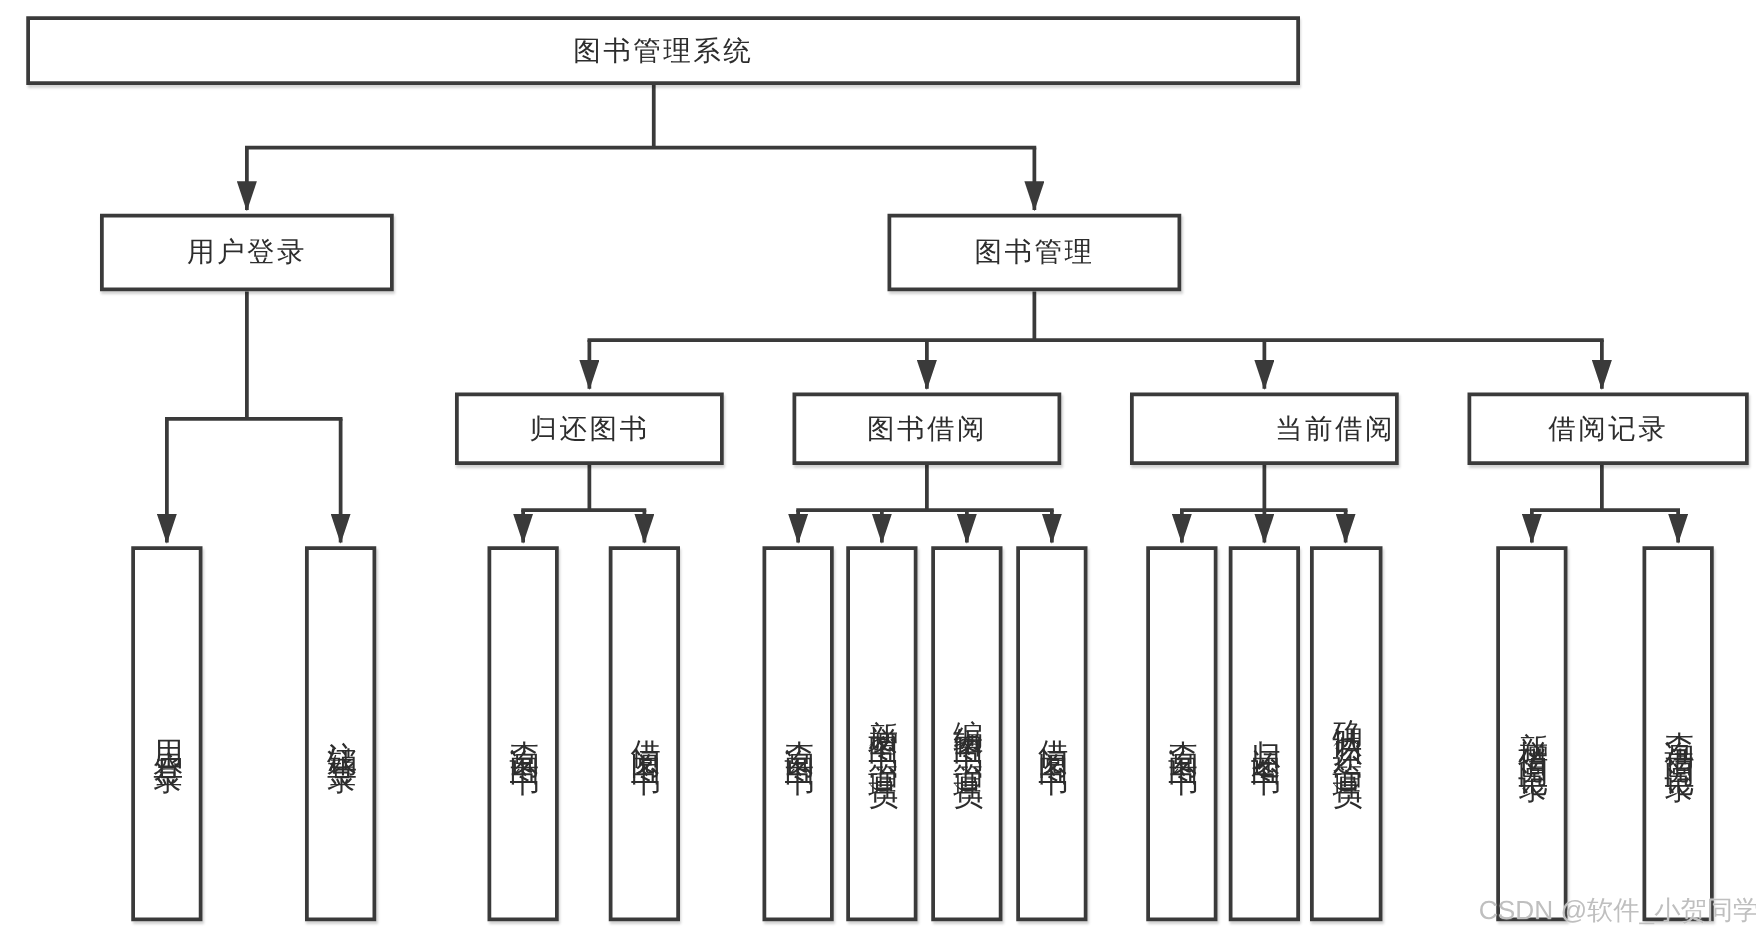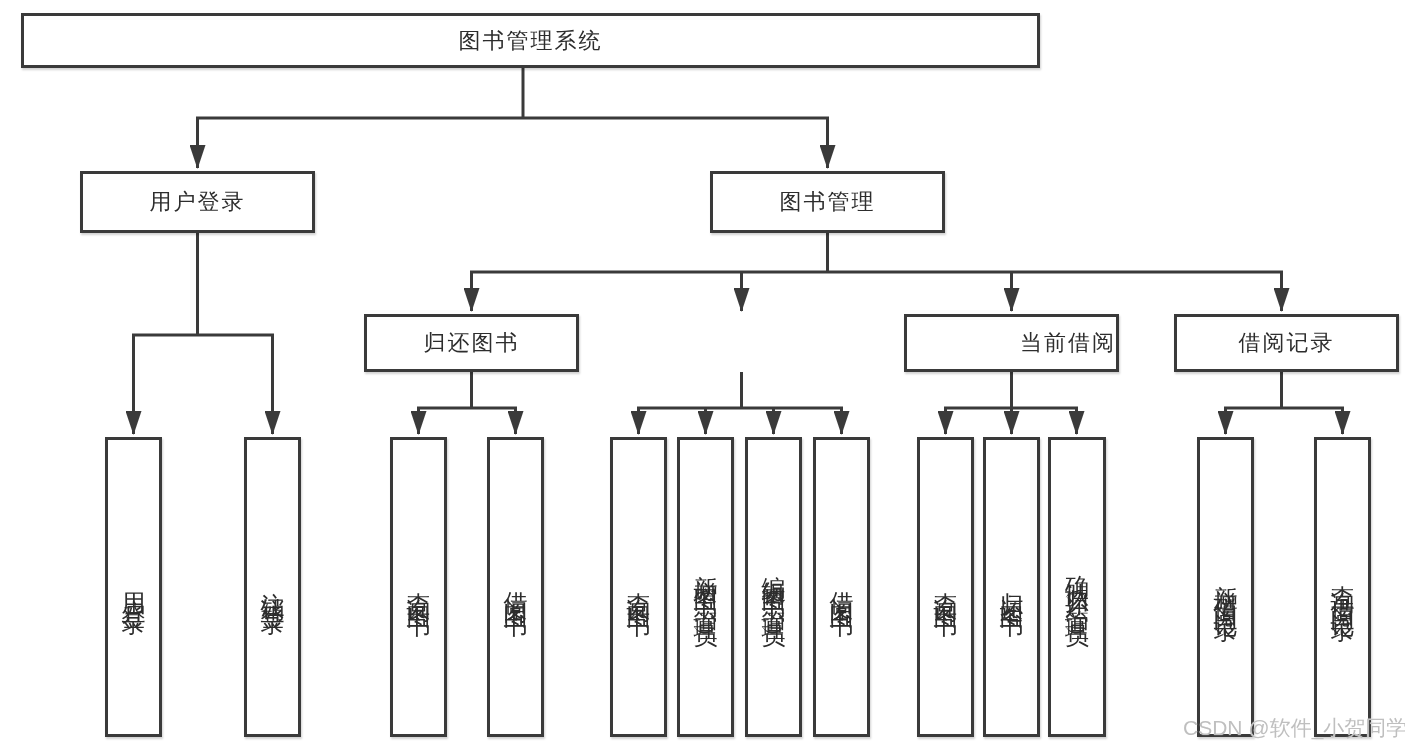--- a/index.html
+++ b/index.html
@@ -122,20 +122,23 @@
   <div class="node h" style="left:80px; top:171px; width:235px; height:62px;">
     <span>用户登录</span>
   </div>
   <div class="node h" style="left:710px; top:171px; width:235px; height:62px;">
     <span>图书管理</span>
   </div>
 
   <div class="node h" style="left:364px; top:314px; width:215px; height:58px;">
     <span>归还图书</span>
   </div>
+  <div class="node h" style="left:634px; top:314px; width:215px; height:58px;">
+    <span>图书借阅</span>
+  </div>
   <div class="node h" style="left:904px; top:314px; width:215px; height:58px;justify-content:flex-end;">
     <span>当前借阅</span>
   </div>
   <div class="node h" style="left:1174px; top:314px; width:225px; height:58px;">
     <span>借阅记录</span>
   </div>
 
   <div class="node v" style="left:105px; top:437px; width:57px; height:300px;">
     <span>用户登录</span>
   </div>

